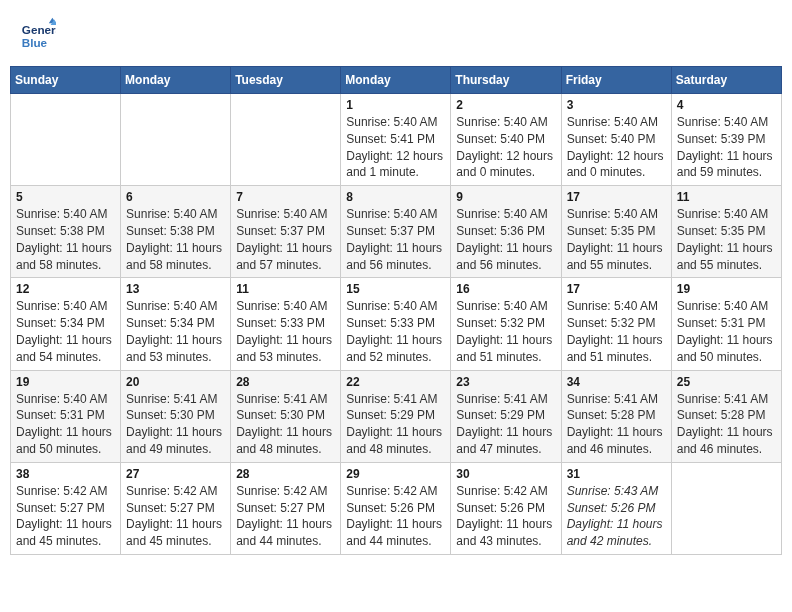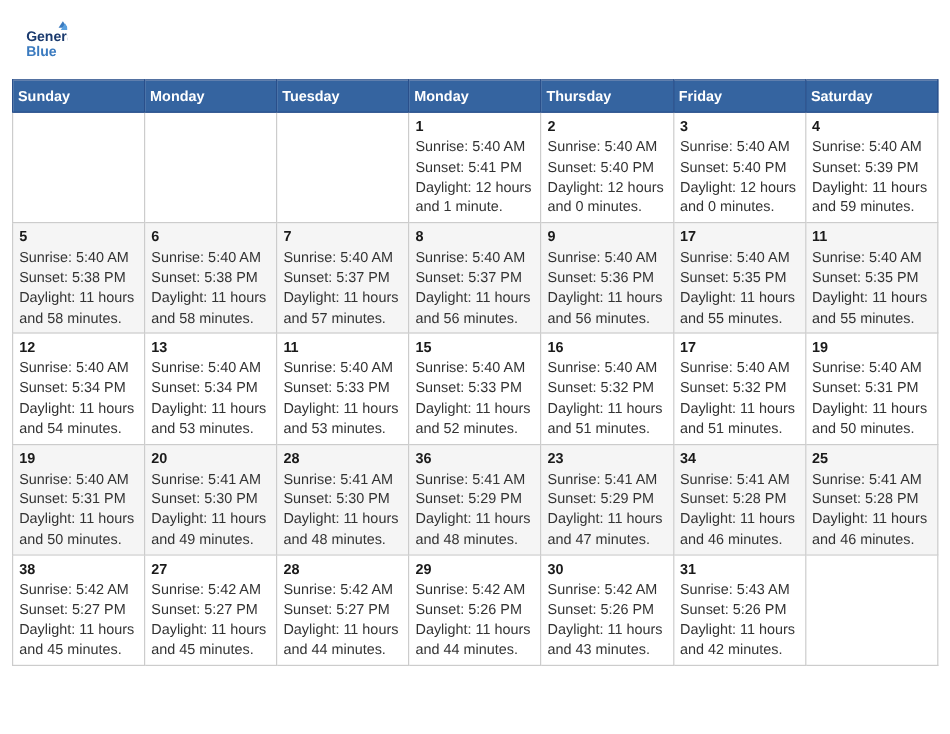--- a/index.html
+++ b/index.html
@@ -272,21 +272,21 @@
 and 49 minutes.</div>
         </td>
         <td>
           <div class="day-number">28</div>
           <div class="day-info" style="white-space: pre-line;">Sunrise: 5:41 AM
 Sunset: 5:30 PM
 Daylight: 11 hours
 and 48 minutes.</div>
         </td>
         <td>
-          <div class="day-number">36</div>
+          <div class="day-number">22</div>
           <div class="day-info" style="white-space: pre-line;">Sunrise: 5:41 AM
 Sunset: 5:29 PM
 Daylight: 11 hours
 and 48 minutes.</div>
         </td>
         <td>
           <div class="day-number">23</div>
           <div class="day-info" style="white-space: pre-line;">Sunrise: 5:41 AM
 Sunset: 5:29 PM
 Daylight: 11 hours
@@ -338,21 +338,21 @@
         </td>
         <td>
           <div class="day-number">30</div>
           <div class="day-info" style="white-space: pre-line;">Sunrise: 5:42 AM
 Sunset: 5:26 PM
 Daylight: 11 hours
 and 43 minutes.</div>
         </td>
         <td>
           <div class="day-number">31</div>
-          <div class="day-info" style="white-space: pre-line;">Sunrise: 5:43 AM
+          <div class="day-info" style="white-space: pre-line; font-style: italic;">Sunrise: 5:43 AM
 Sunset: 5:26 PM
 Daylight: 11 hours
 and 42 minutes.</div>
         </td>
         <td class="empty-cell"></td>
       </tr>
     </tbody>
 </table>
 
 </body></html>

